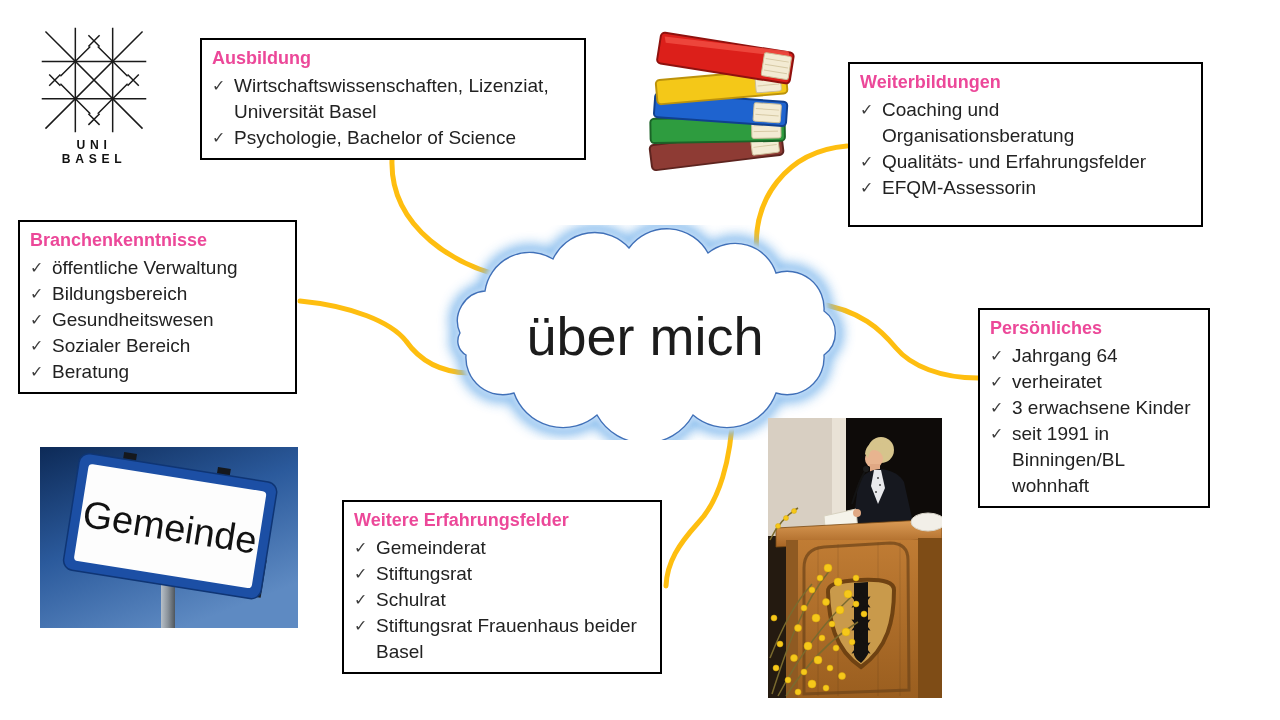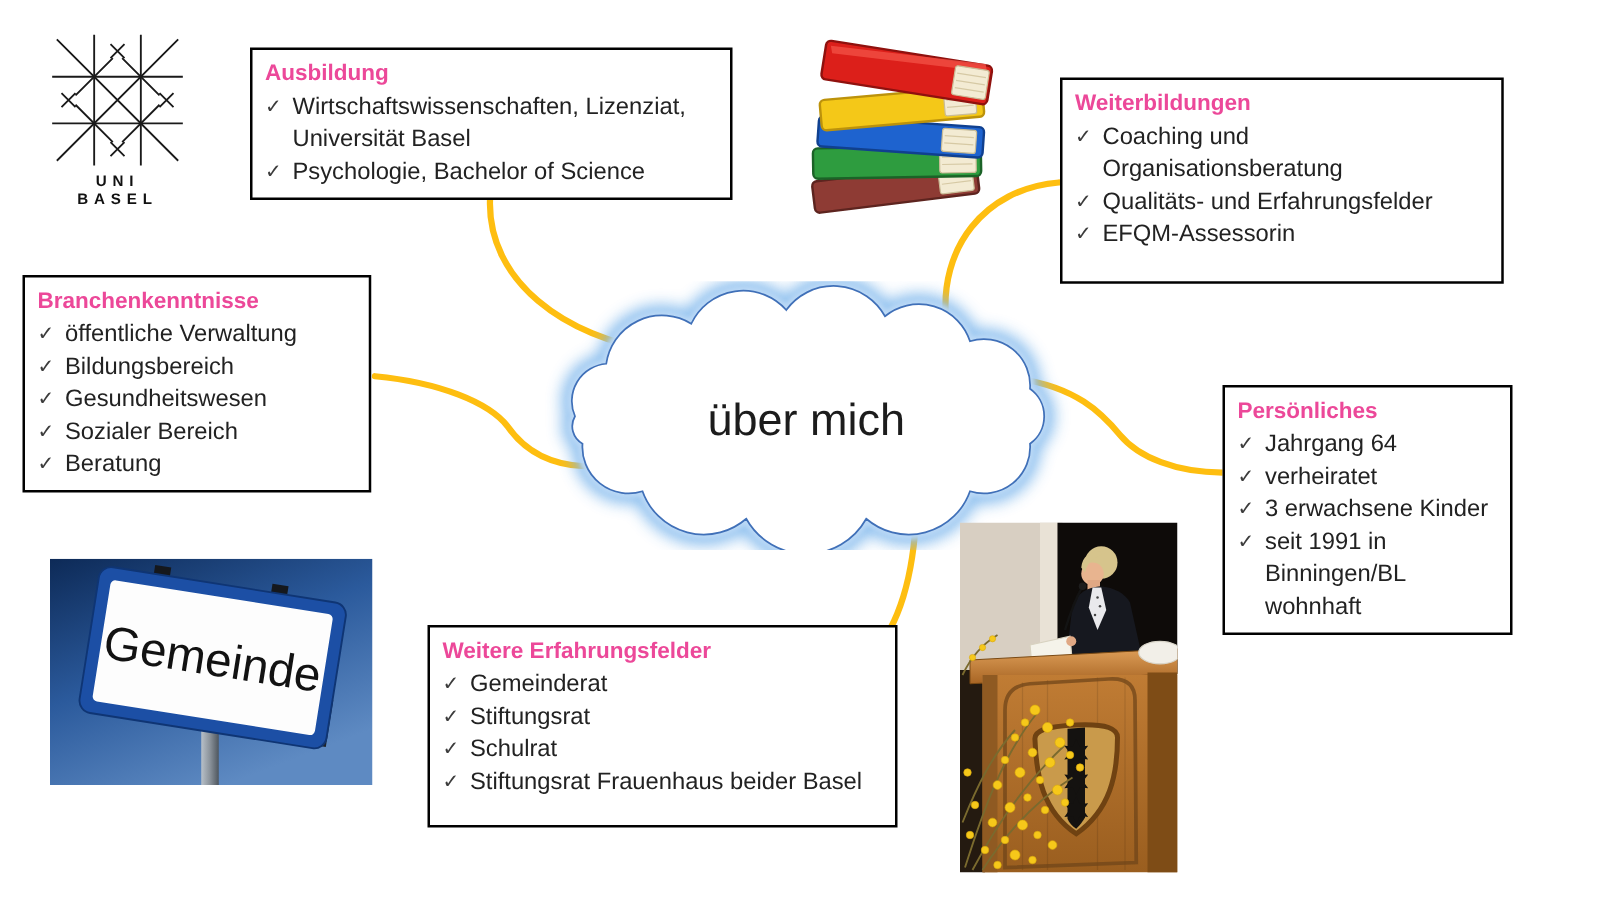--- a/index.html
+++ b/index.html
@@ -19,26 +19,26 @@
   }
   .box-title{font-weight:bold;font-size:18px;line-height:27px;color:#ec4899;}
   .box-items{list-style:none;margin:1px 0 0 0;padding:0;}
   .box-item{display:flex;align-items:flex-start;font-size:19px;line-height:26px;color:#222;}
   .check{flex:0 0 22px;width:22px;font-size:16px;line-height:26px;color:#3c3c3c;}
   .item-text{flex:1;}
   #box-ausbildung       {left:200px;top:38px; width:386px;min-height:122px;}
   #box-weiterbildungen  {left:848px;top:62px; width:355px;min-height:165px;padding-right:18px;}
   #box-branchen         {left:18px; top:220px;width:279px;min-height:161px;}
   #box-persoenliches    {left:978px;top:308px;width:232px;min-height:186px;}
-  #box-weitere          {left:342px;top:500px;width:376px;min-height:162px;padding-right:0;}
+  #box-weitere          {left:342px;top:500px;width:320px;min-height:162px;padding-right:0;}
   
   #cloud-wrap{left:430px;top:225px;z-index:2;}
   #cloud-title{
     left:445px;top:303px;width:400px;z-index:4;text-align:center;
-    font-size:36px;line-height:66px;color:#1c1c1c;
+    font-size:54px;line-height:66px;color:#1c1c1c;
   }
   
   #uni-logo{left:38px;top:24px;z-index:2;}
   
   #books-pic{left:642px;top:30px;z-index:2;}
   #gemeinde-pic{left:40px;top:447px;z-index:2;}
   #podium-pic{left:768px;top:418px;z-index:2;}
 </style>
 </head>
 <body>

